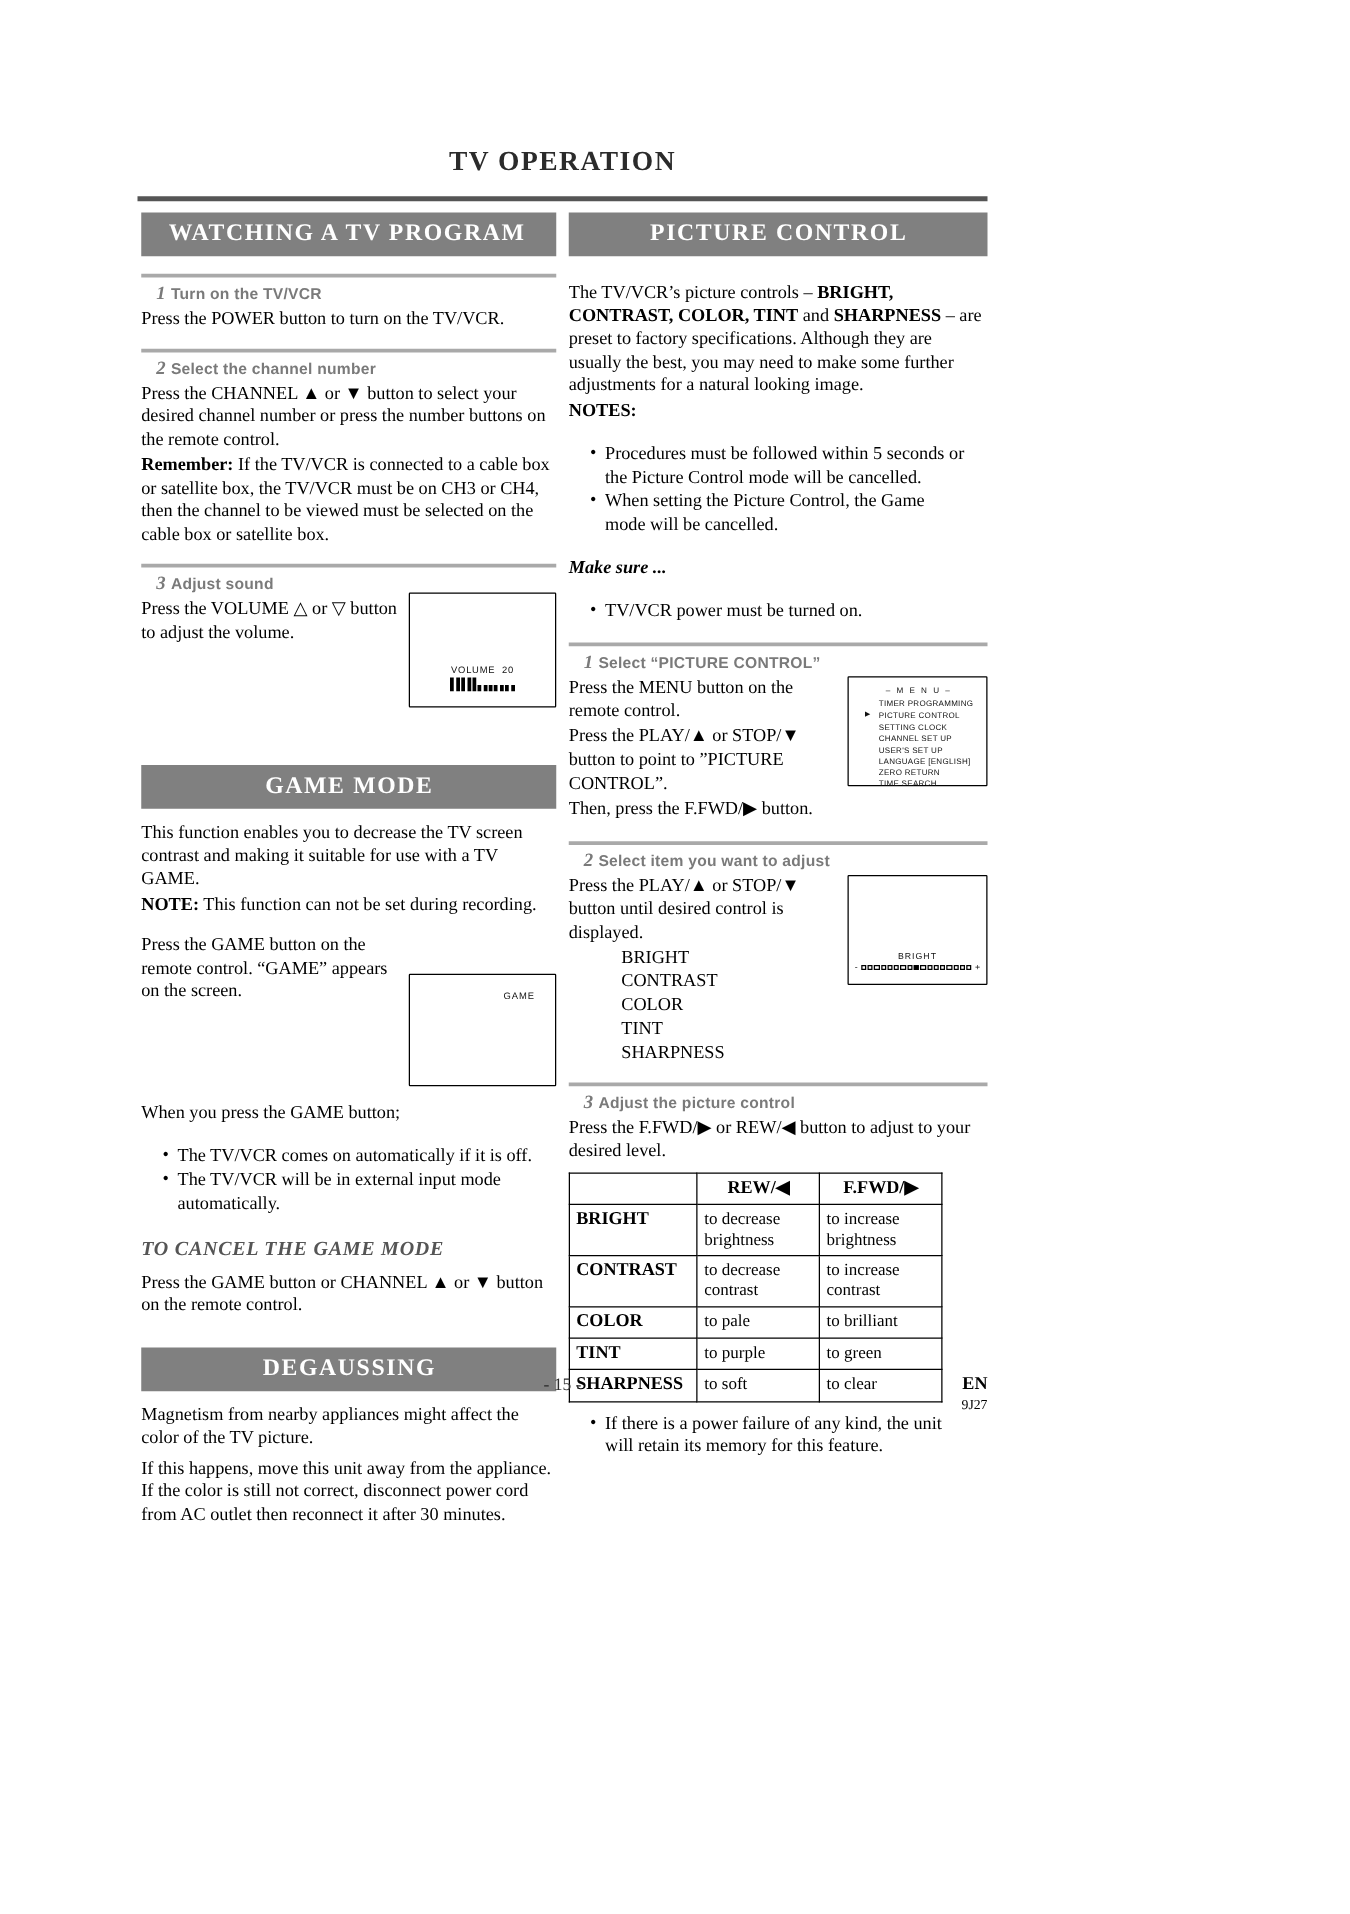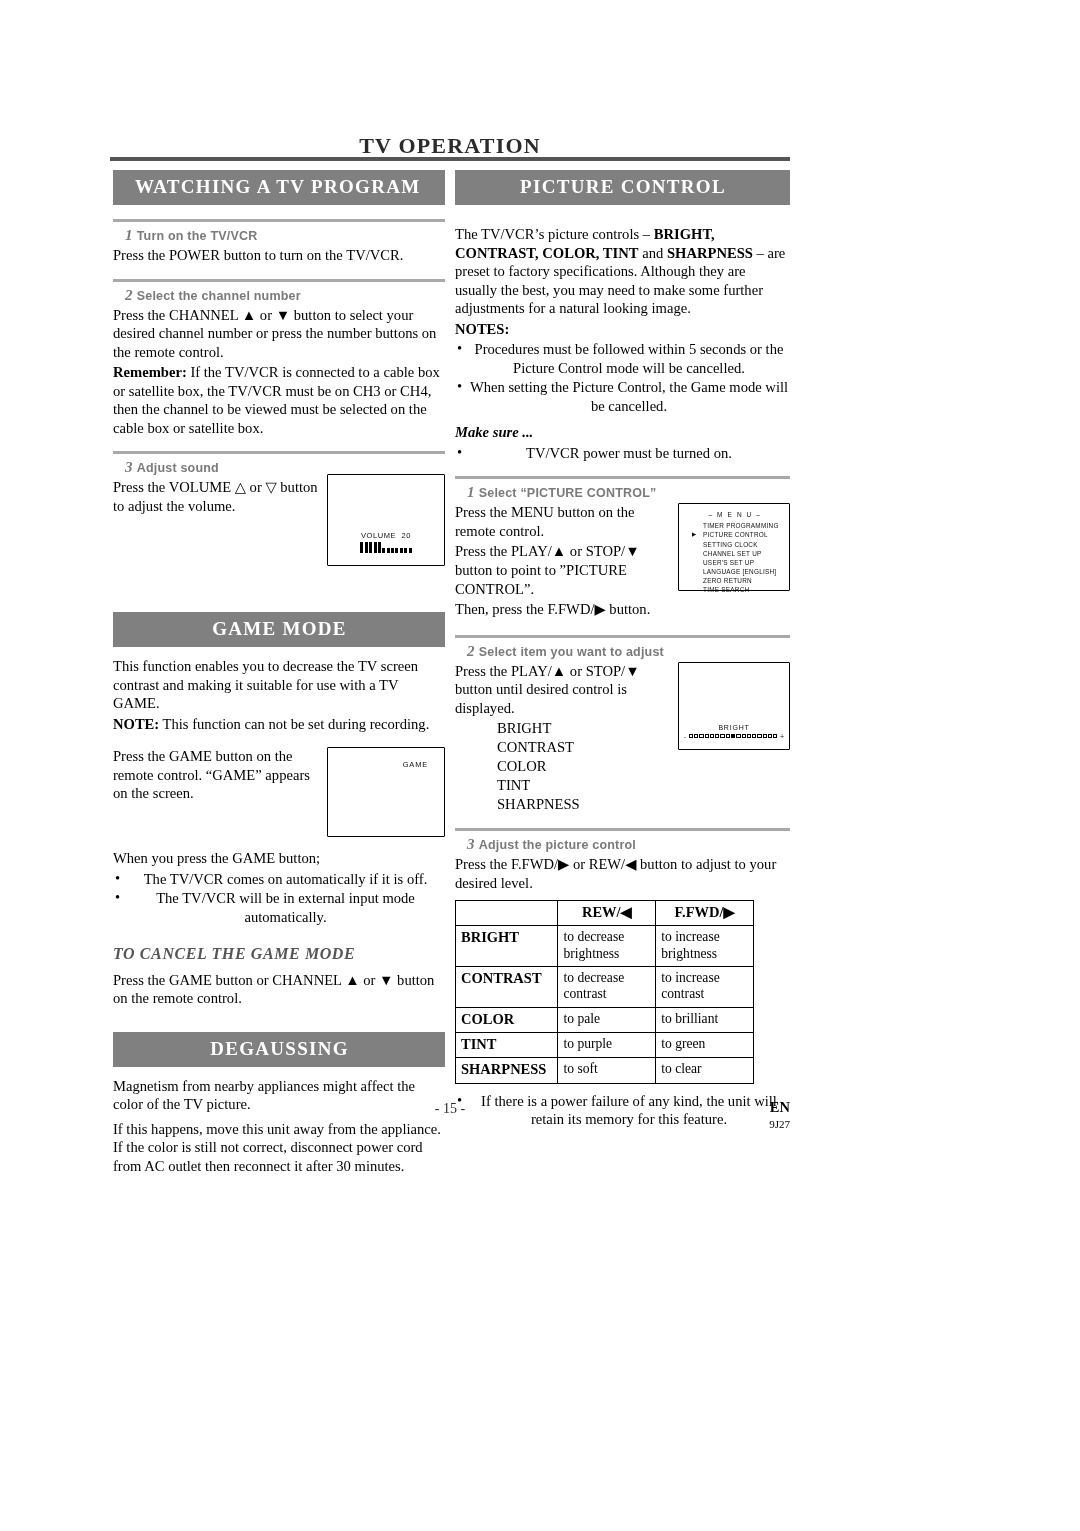--- a/index.html
+++ b/index.html
@@ -19,21 +19,21 @@
     left: 0; top: 0;
     width: 1080px;
     height: 1531px;
     overflow: hidden;
   }
 
   
   .doc-title {
     position: absolute;
     left: 110px;
-    top: 133px;
+    top: 116px;
     width: 680px;
     text-align: center;
     font-family: "Liberation Serif", serif;
     font-weight: bold;
     font-size: 22px;
     letter-spacing: 1.2px;
     color: #2b2b2b;
   }
   .title-rule {
     position: absolute;
@@ -100,23 +100,22 @@
   p.body {
     font-family: "Liberation Serif", serif;
     font-size: 14.6px;
     line-height: 1.27;
     margin: 0 0 2px 0;
     text-align: left;
   }
   .b { font-weight: bold; }
   ul.bul {
     list-style: none;
-    margin: 1px;
+    margin: 16px;
     padding: 0;
-    text-align: center;
   }
   ul.bul li {
     font-family: "Liberation Serif", serif;
     font-size: 14.6px;
     line-height: 1.27;
     position: relative;
     padding-left: 13px;
     margin-bottom: 1px;
   }
   ul.bul li:before {
@@ -367,21 +366,21 @@
       </div>
       <p class="body" style="width:205px;">Press the VOLUME △ or ▽ button to adjust the volume.</p>
     </div>
 
     <div style="margin-top:46px;">
       <div class="sec-bar center">GAME MODE</div>
       <p class="body" style="margin-top:10px;">This function enables you to decrease the TV screen contrast and making it suitable for use with a TV GAME.</p>
       <p class="body"><span class="b">NOTE:</span><span> This function can not be set during recording.</span></p>
 
       <div class="clearfix" style="margin-top:14px;">
-        <div class="tv-screen tv-float-right" style="width:118px;height:90px;">
+        <div class="tv-screen tv-float-right" style="width:118px;height:90px;margin-top:32px;">
           <div class="osd-game">GAME</div>
         </div>
         <p class="body" style="width:200px;">Press the GAME button on the remote control. “GAME” appears on the screen.</p>
       </div>
 
       <p class="body" style="margin-top:12px;">When you press the GAME button;</p>
       <ul class="bul">
         <li>The TV/VCR comes on automatically if it is off.</li>
         <li>The TV/VCR will be in external input mode automatically.</li>
       </ul>

